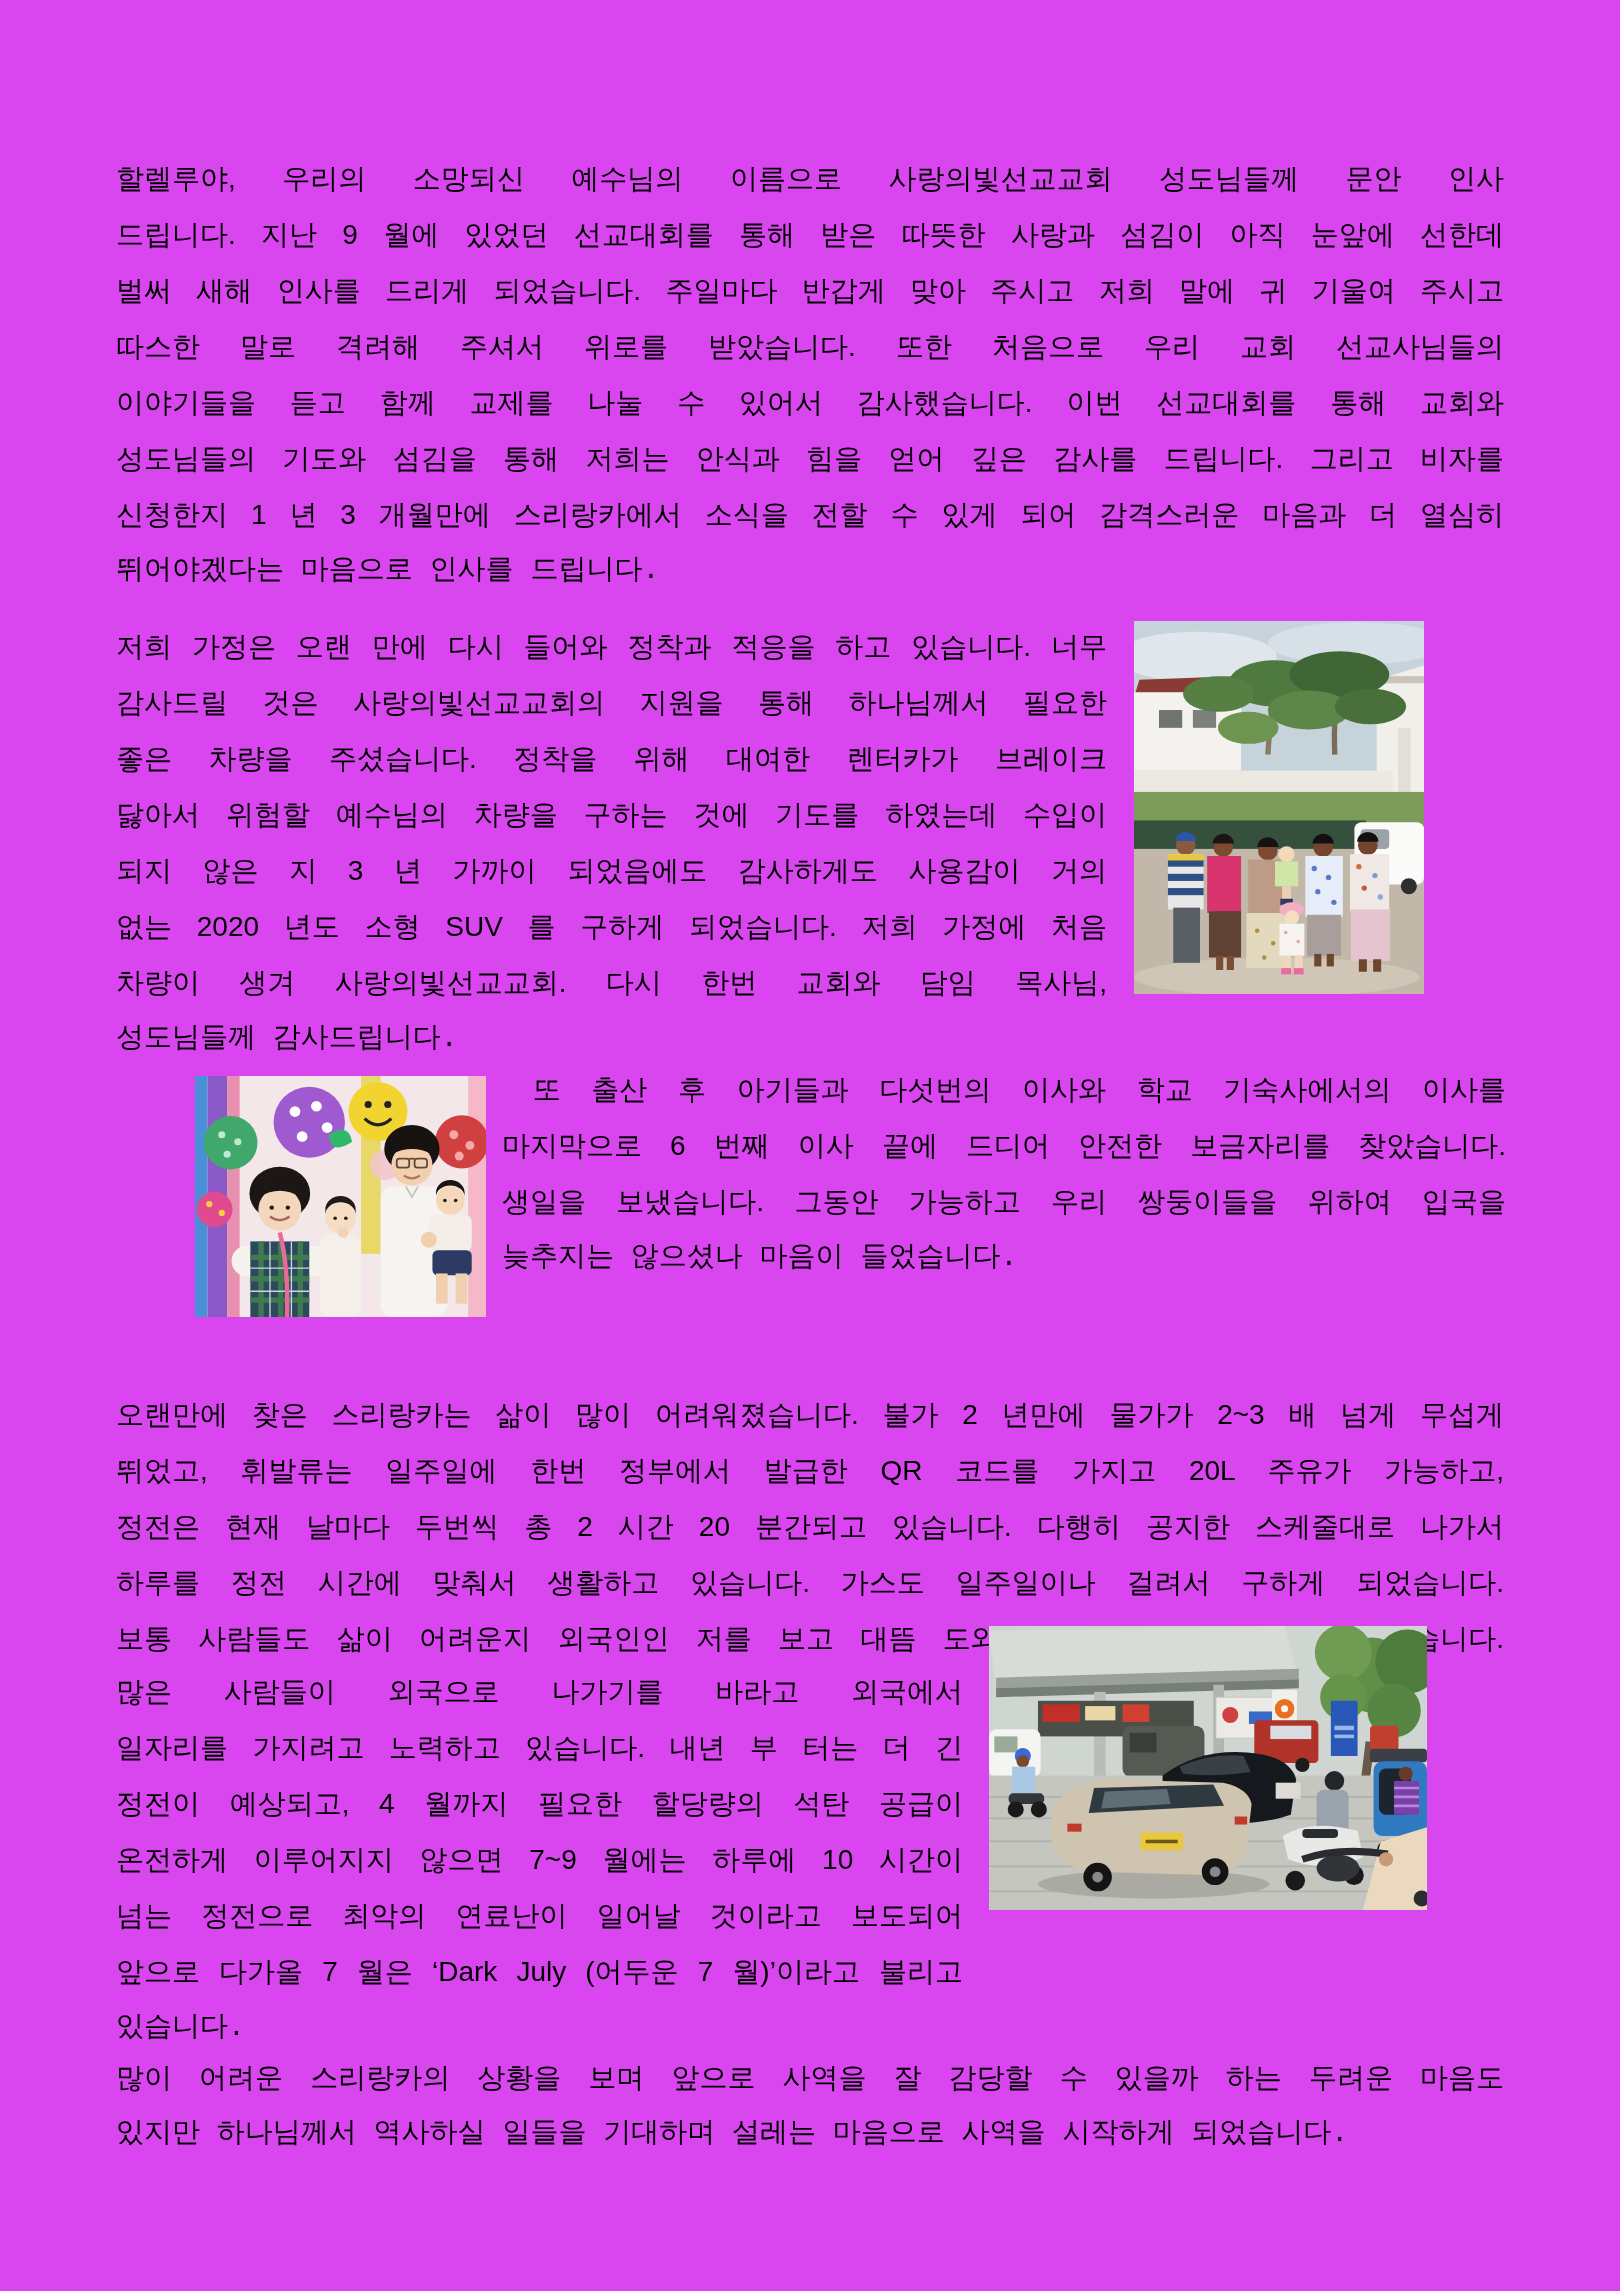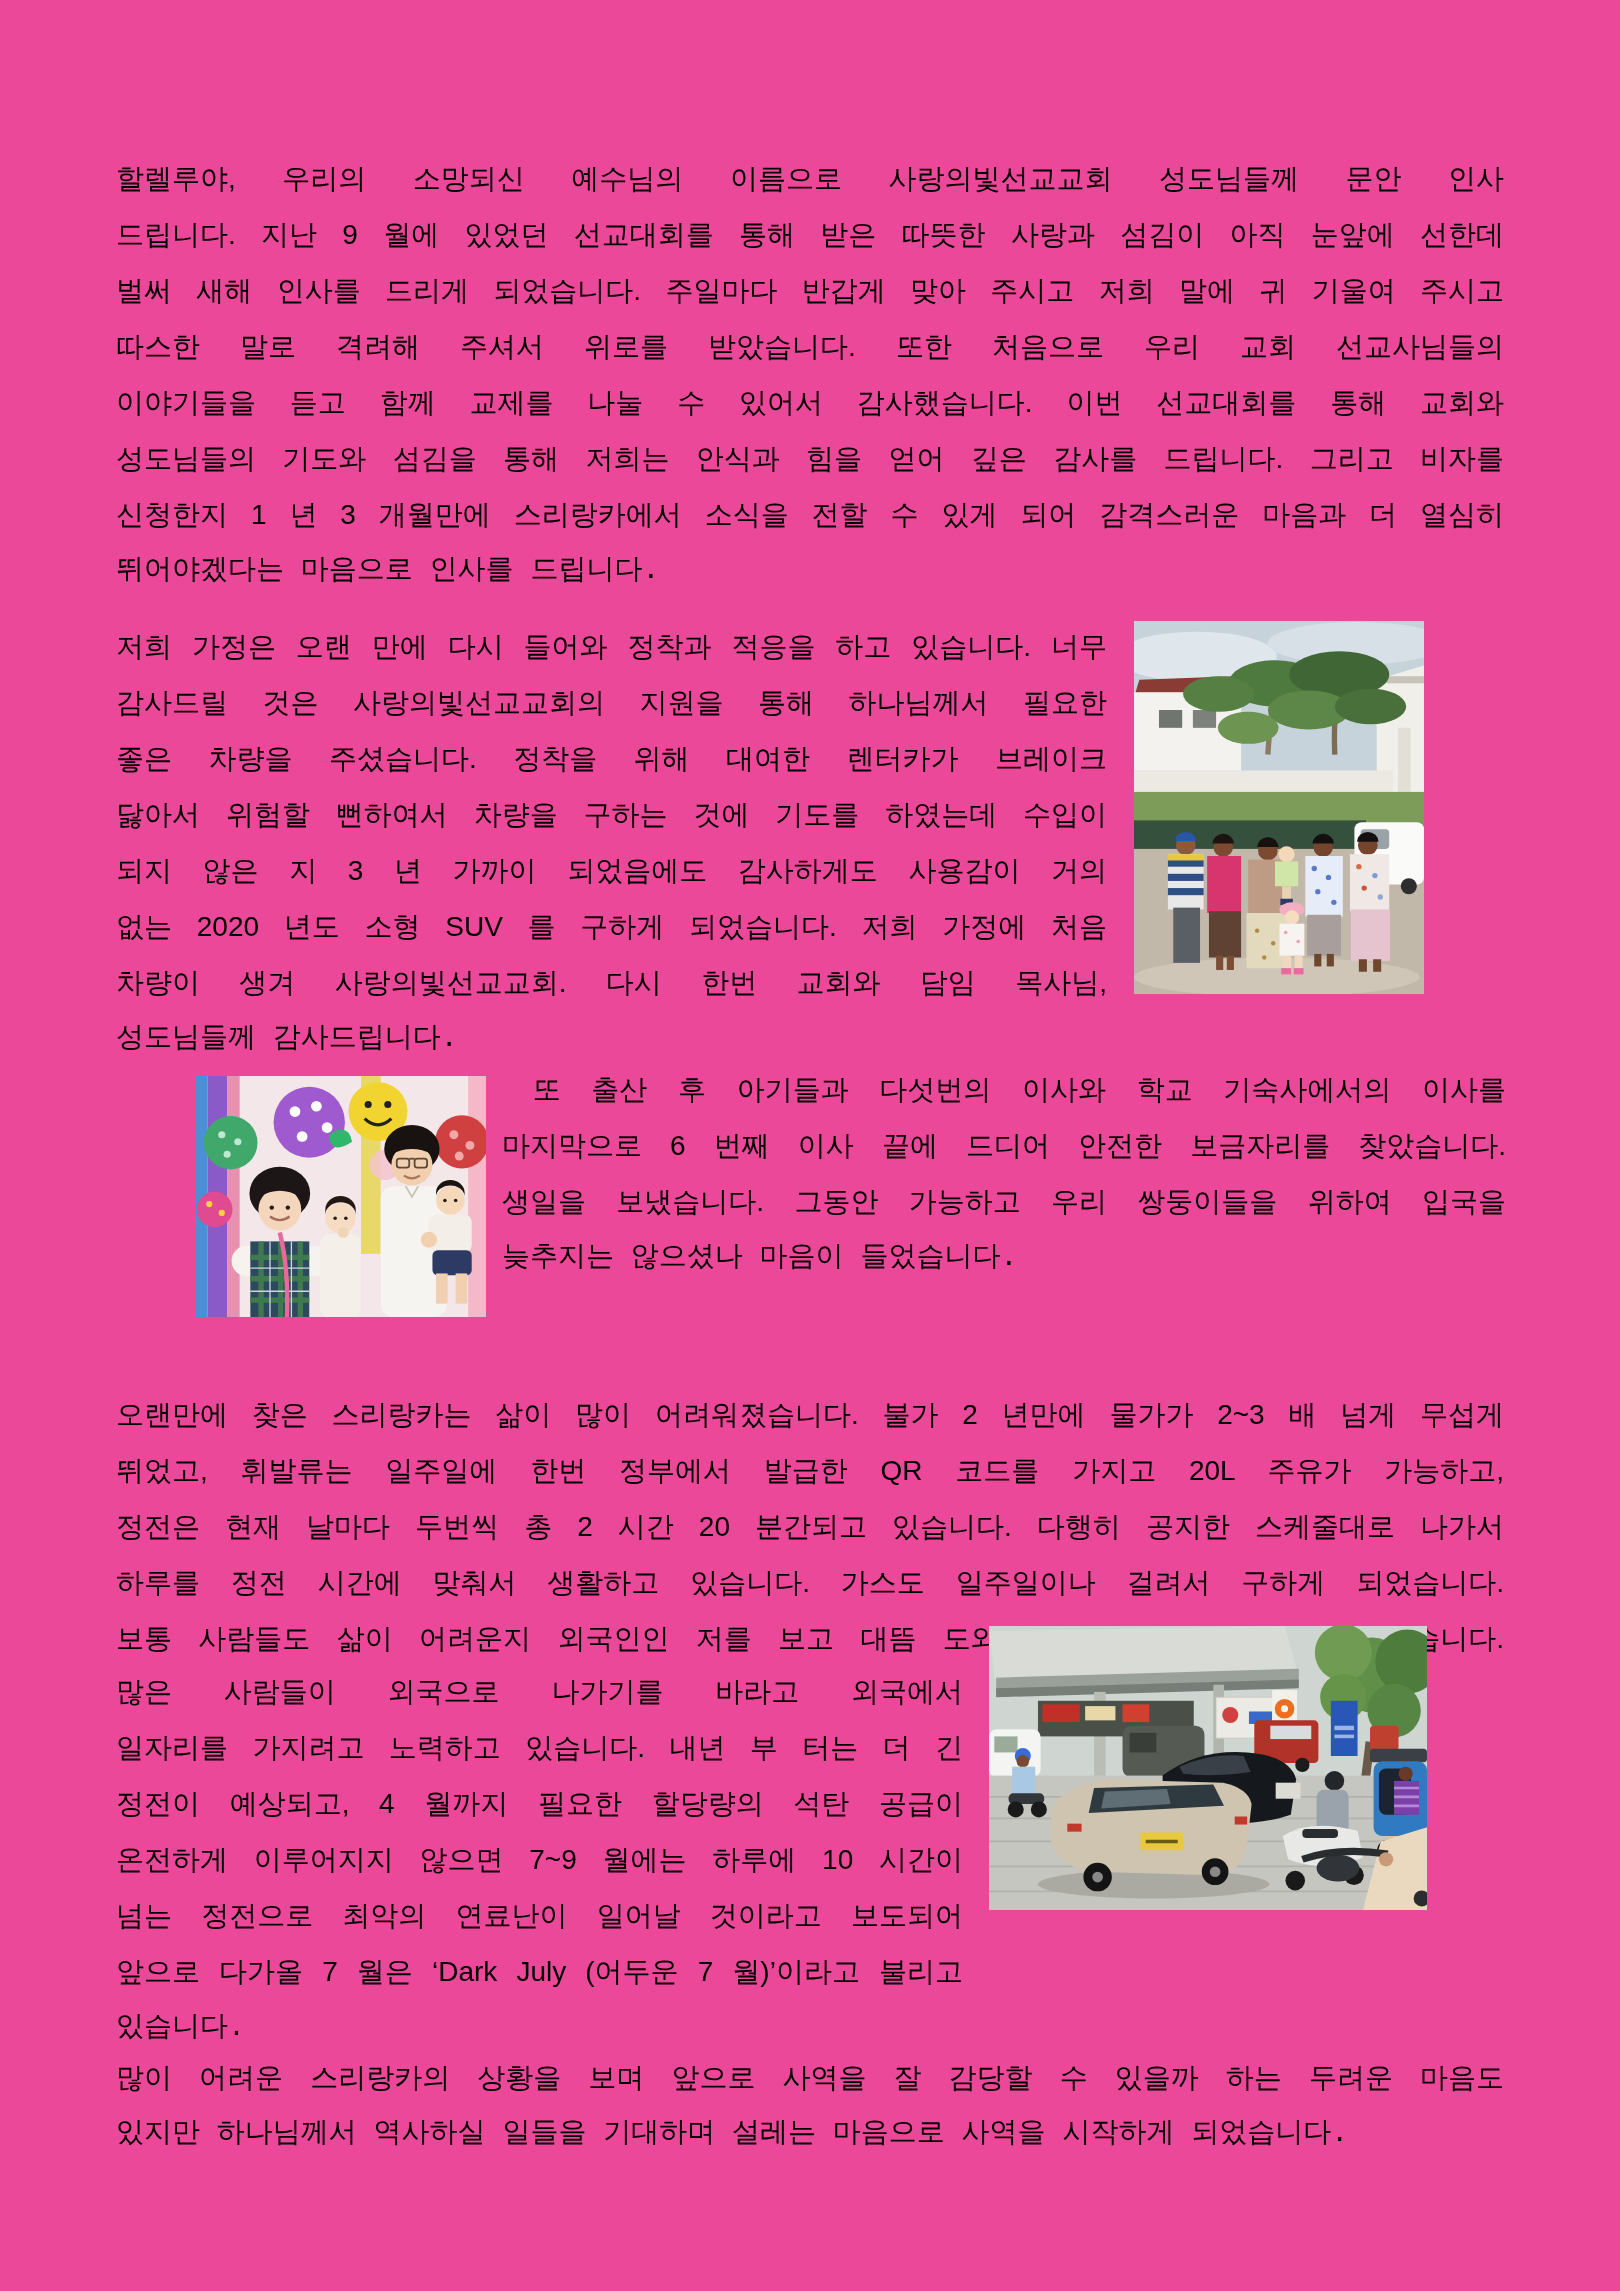--- a/index.html
+++ b/index.html
@@ -1,19 +1,19 @@
 <!DOCTYPE html>
 <html style="font-size:14.3px"><head>
 <meta charset="utf-8">
 <style>
   html,body{margin:0;padding:0;background:#ffffff;}
   .page{
     position:relative;
     width:1621px;height:2292px;
-    background:#ec4899;
+    background:#d946ef;
     font-family:"Liberation Sans","DejaVu Sans",sans-serif;
     color:#000;
     overflow:hidden;
   }
   .para{position:absolute;font-size:28px;color:#000;}
   .tl{
     height:56px;line-height:56px;
     text-align:justify;text-align-last:justify;
     white-space:pre-wrap;
     word-break:keep-all;
@@ -166,21 +166,21 @@
           <rect x="179" y="390" width="11" height="7" fill="#e86aa0"></rect>
         </g>
       </g>
     </svg>
   </figure>
 
   <section class="para p2 endlast">
       <div class="tl">저희 가정은 오랜 만에 다시 들어와 정착과 적응을 하고 있습니다. 너무</div>
       <div class="tl">감사드릴 것은 사랑의빛선교교회의 지원을 통해 하나님께서 필요한</div>
       <div class="tl">좋은 차량을 주셨습니다. 정착을 위해 대여한 렌터카가 브레이크</div>
-      <div class="tl">닳아서 위험할 뻔하여서 차량을 구하는 것에 기도를 하였는데 수입이</div>
+      <div class="tl">닳아서 위험할 예수님의 차량을 구하는 것에 기도를 하였는데 수입이</div>
       <div class="tl">되지 않은 지 3 년 가까이 되었음에도 감사하게도 사용감이 거의</div>
       <div class="tl">없는 2020 년도 소형 SUV 를 구하게 되었습니다. 저희 가정에 처음</div>
       <div class="tl">차량이 생겨 사랑의빛선교교회. 다시 한번 교회와 담임 목사님,</div>
       <div class="tl">성도님들께 감사드립니다.</div>
     </section>
 
   <figure class="photo ph2">
     <svg viewBox="0 0 326 271" preserveAspectRatio="none">
       <rect x="0" y="0" width="326" height="271" fill="#f3e7ea"></rect>
       <rect x="0" y="0" width="14" height="271" fill="#4a90d8"></rect>

